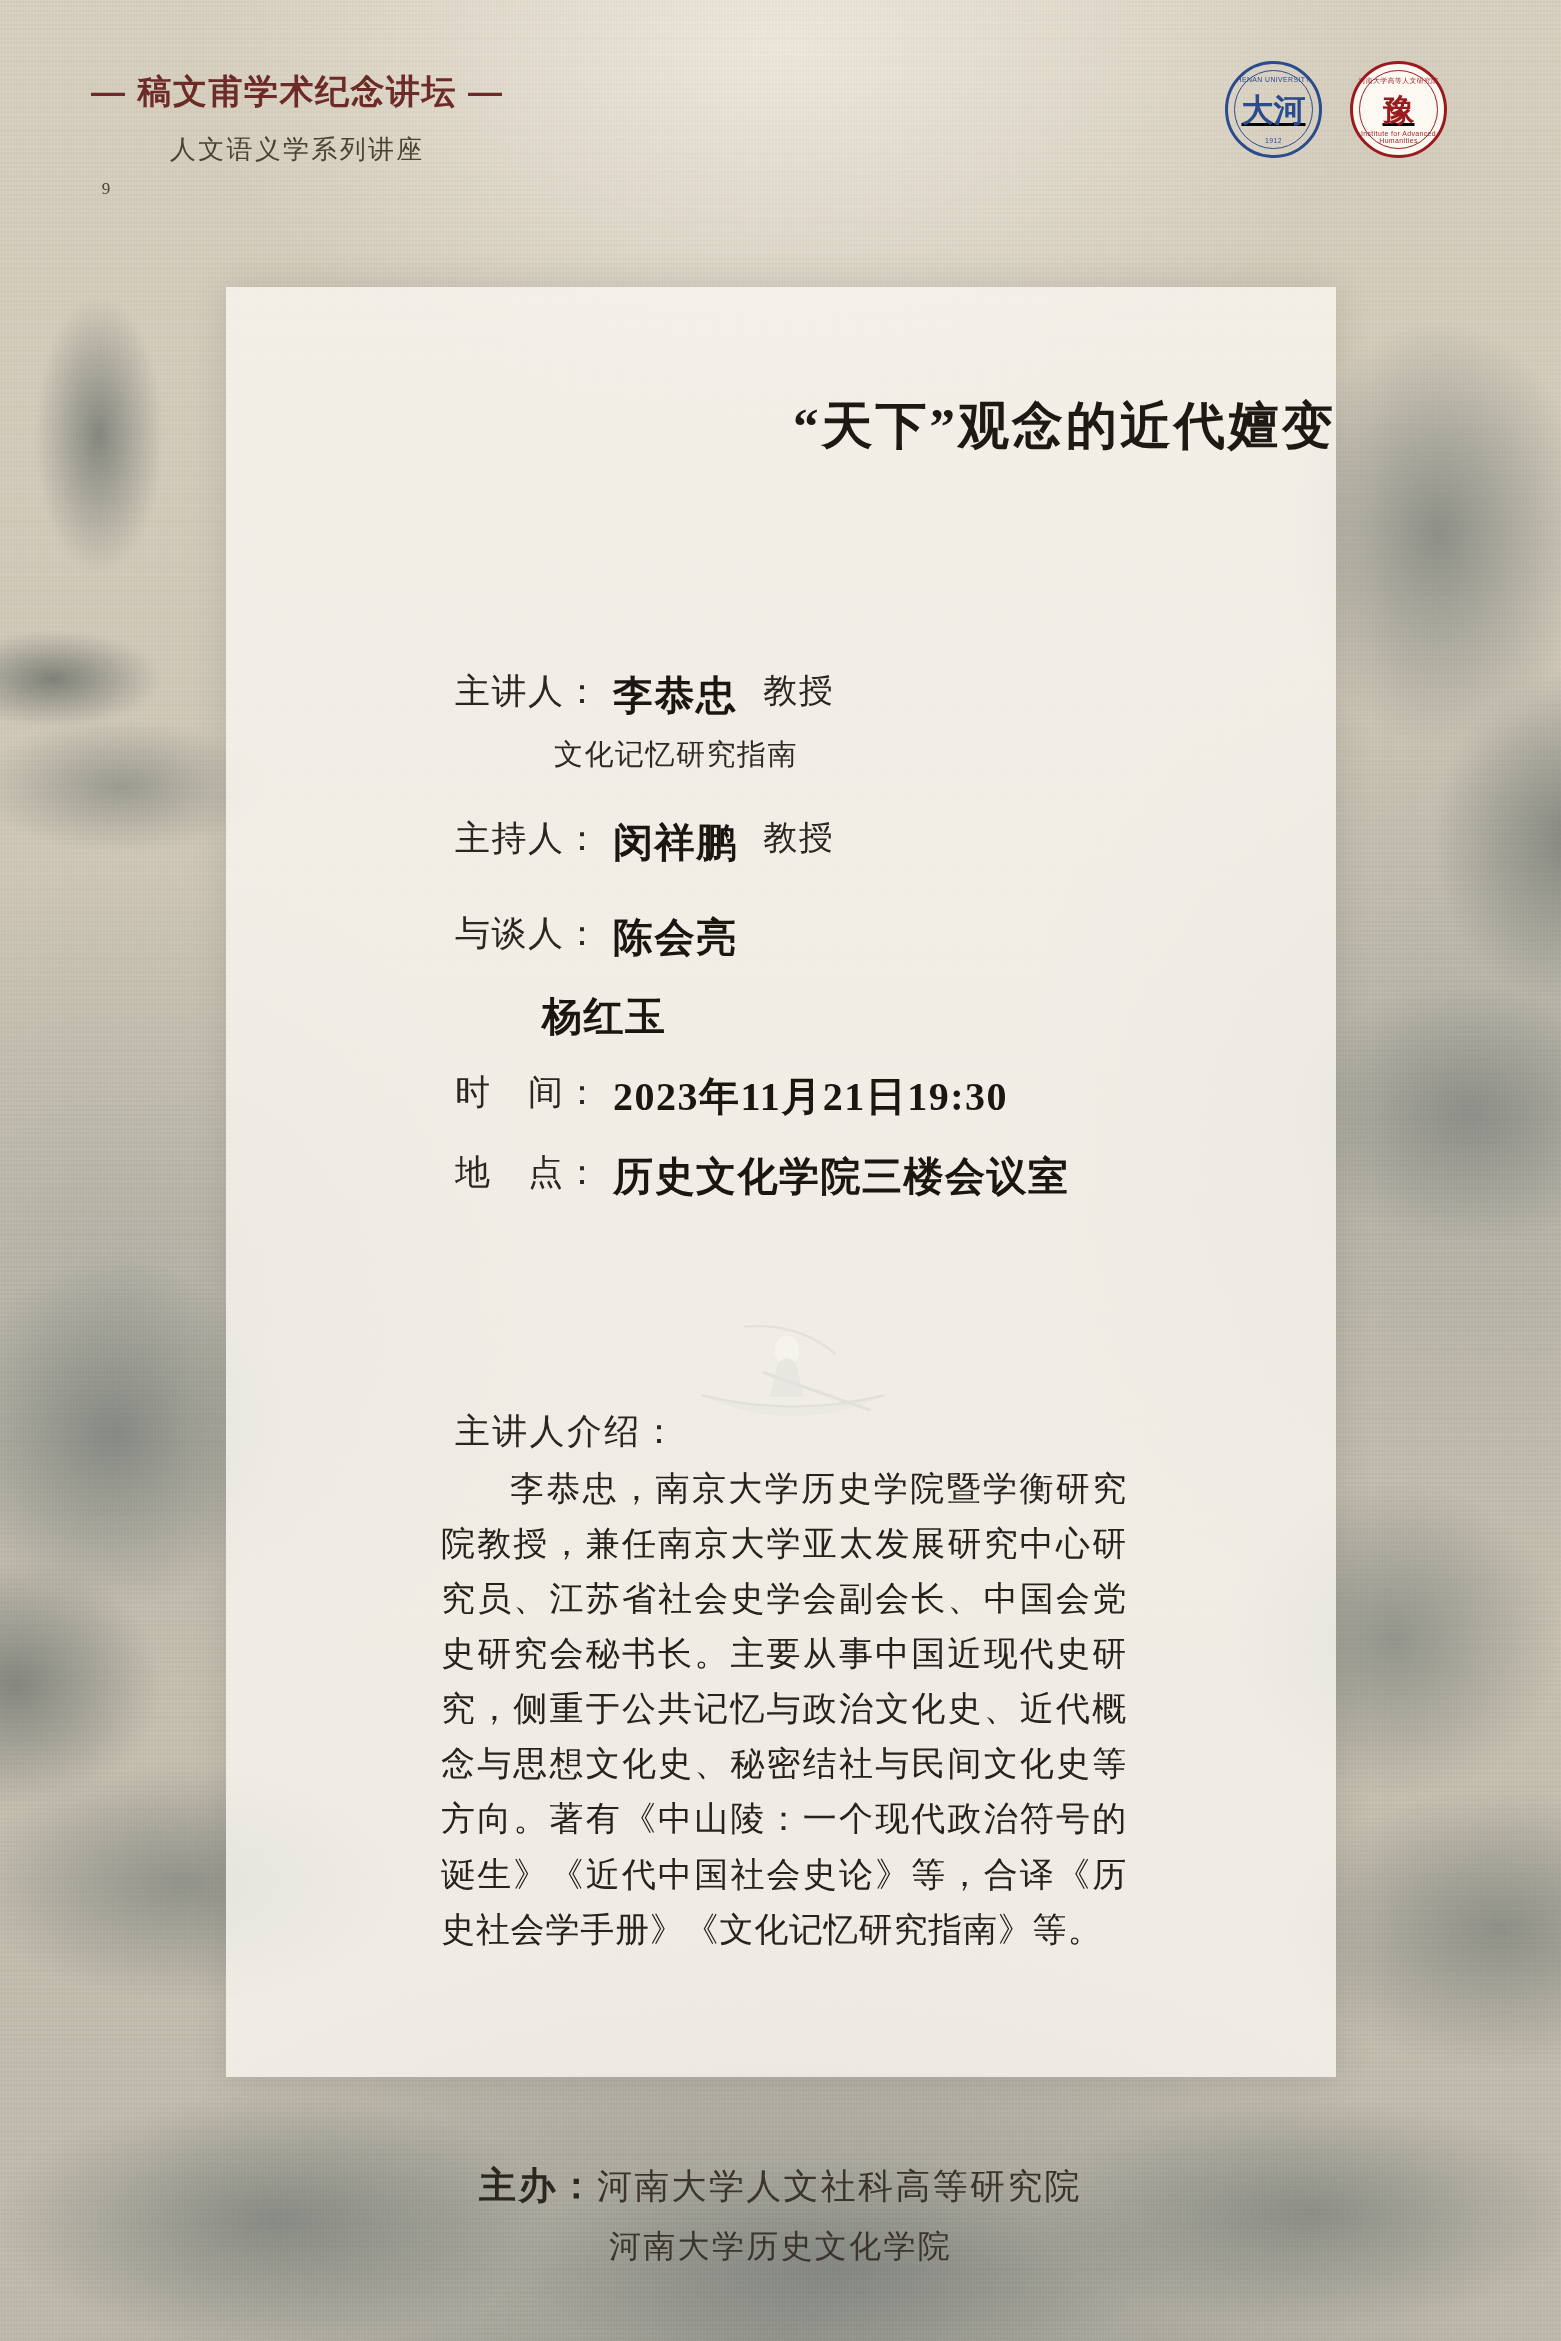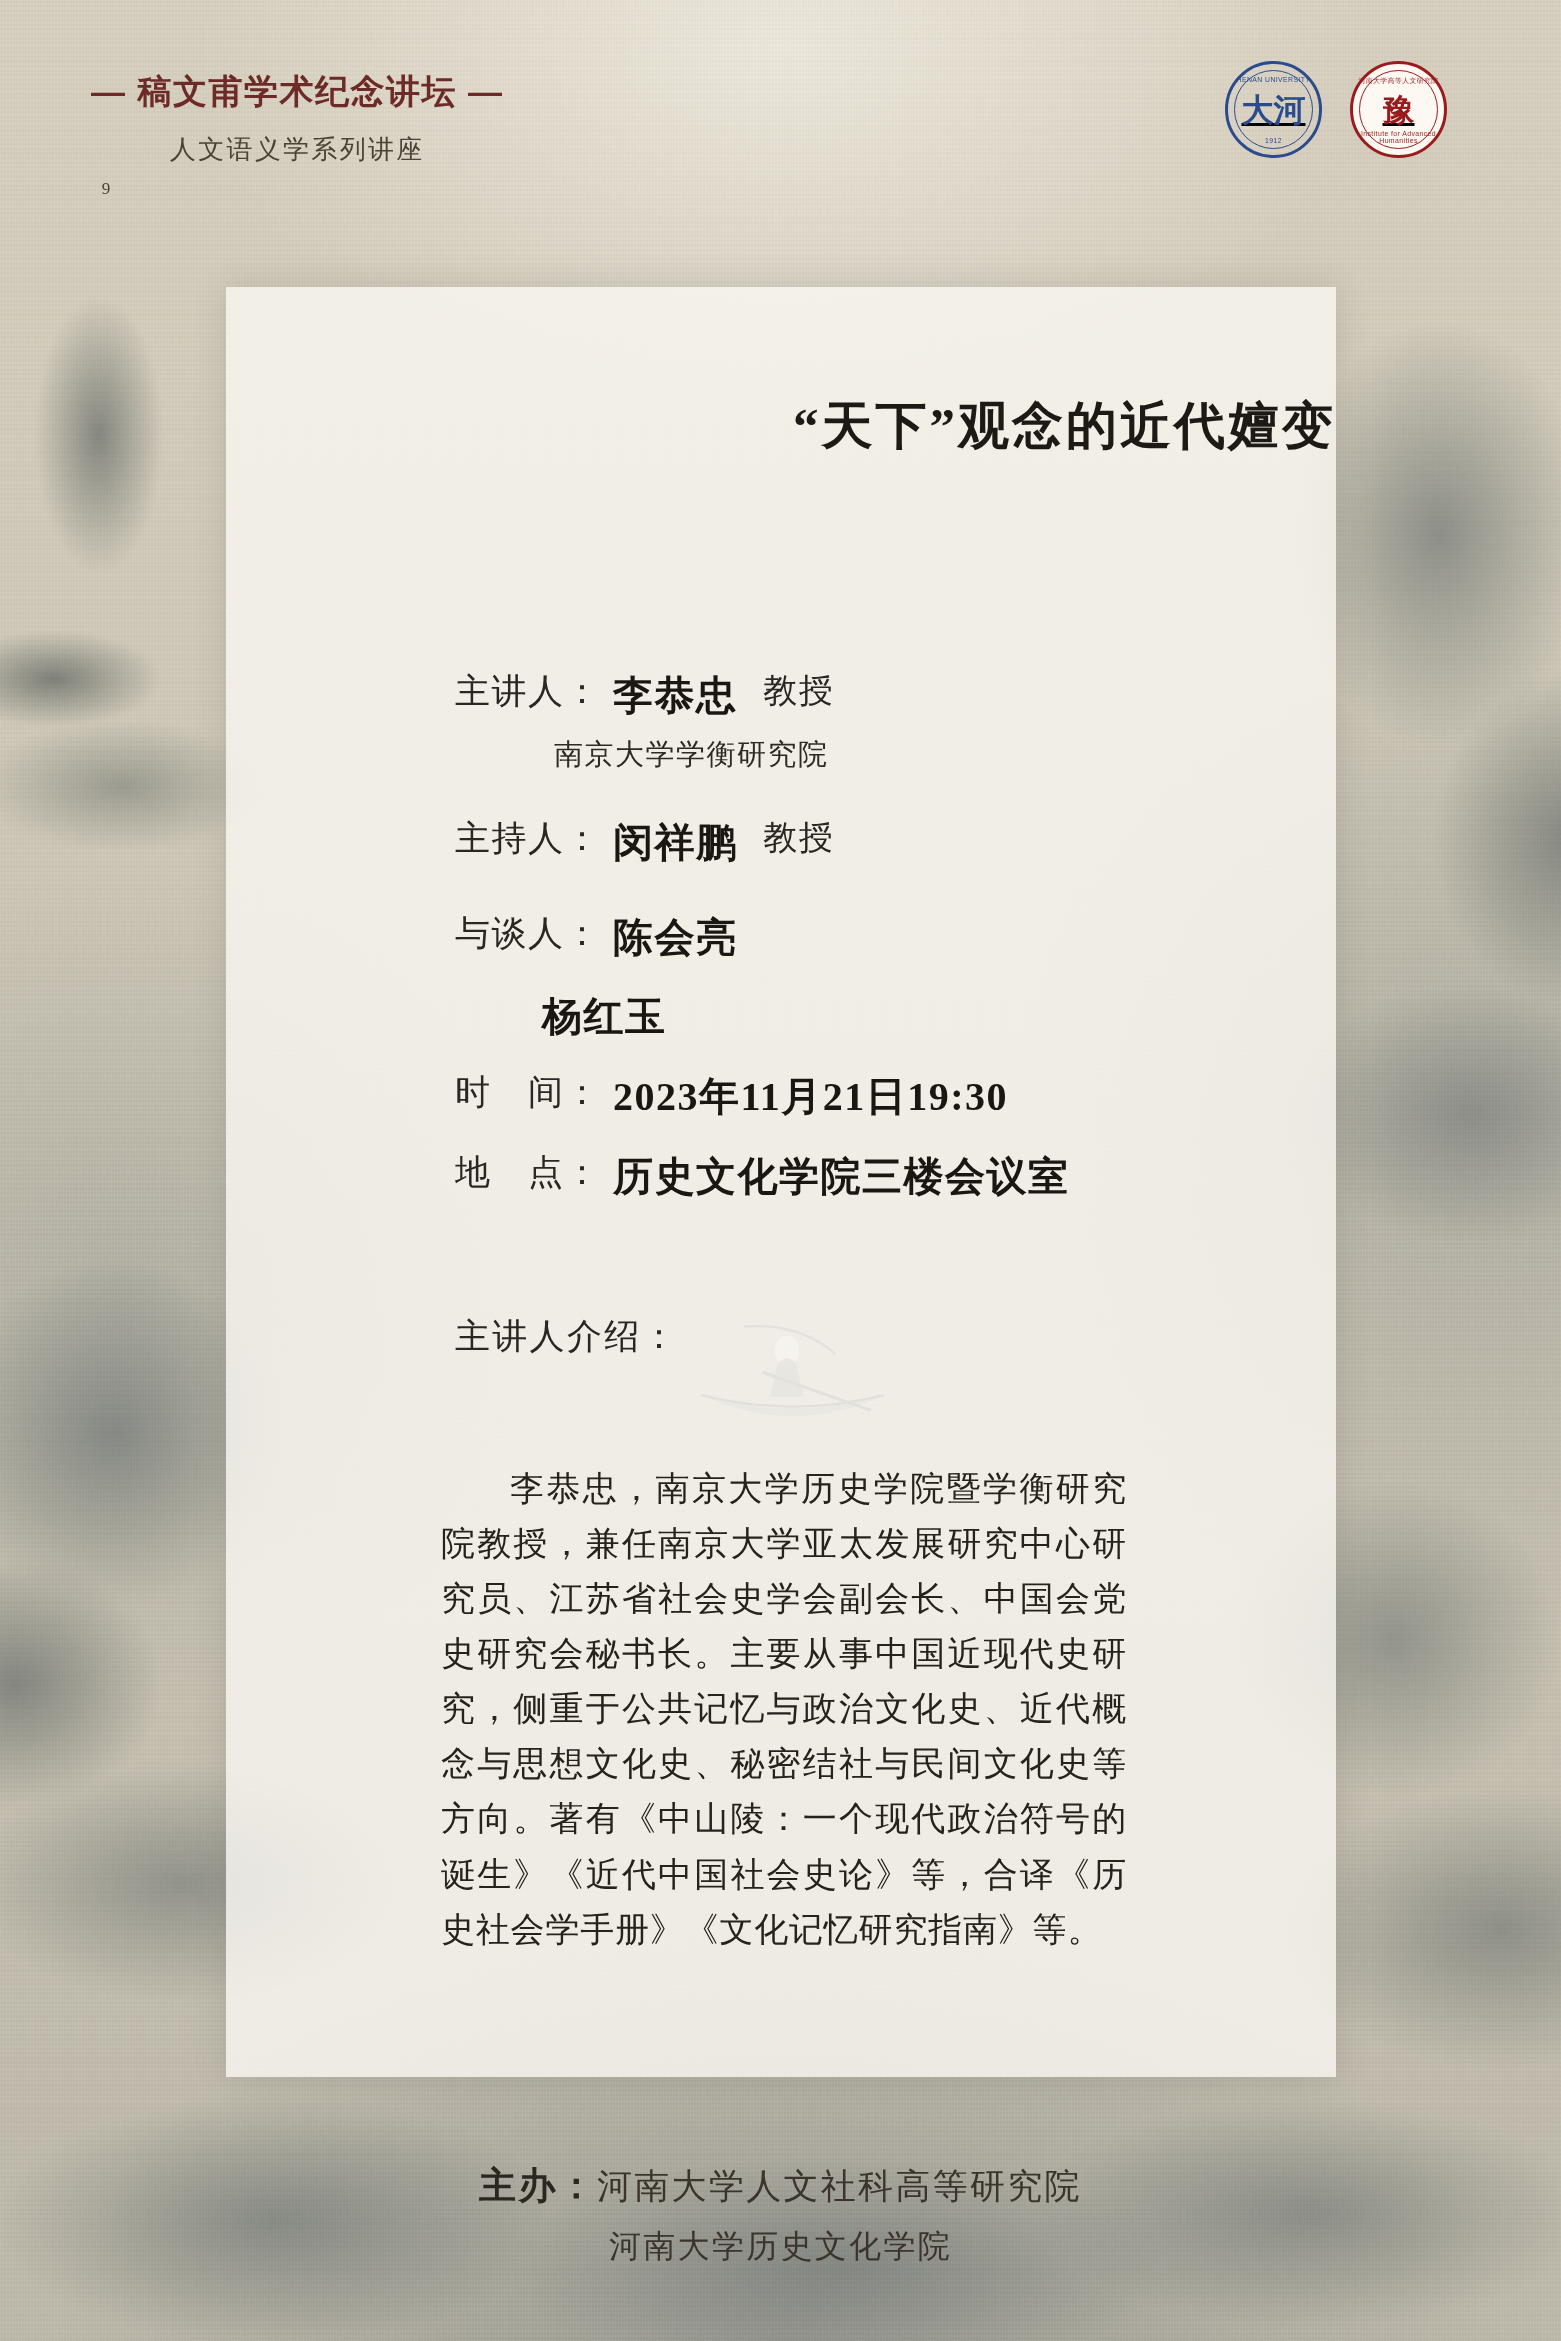--- a/index.html
+++ b/index.html
@@ -243,21 +243,21 @@
   }
   .gap-md { height: 32px; }
   .gap-sm { height: 17px; }
   .value-indent {
     margin-left: 87px;
   }
 
   .intro-head {
     position: absolute;
     left: 229px;
-    top: 1026px;
+    top: 1121px;
     font-size: 35px;
     color: #2a2622;
     letter-spacing: 2.3px;
   }
   .intro-body {
     position: absolute;
     left: 215px;
     top: 1174px;
     width: 686px;
     font-size: 34px;
@@ -341,21 +341,21 @@
 
       <div class="talk-title">“天下”观念的近代嬗变</div>
 
       <div class="fields">
 
         <div class="field-row">
           <span class="field-label">主讲人：</span>
           <span class="field-value">李恭忠</span>
           <span class="field-suffix">教授</span>
         </div>
-        <div class="field-affil">南京大学学衡研究院</div>
+        <div class="field-affil">文化记忆研究指南</div>
 
         <div class="field-row">
           <span class="field-label">主持人：</span>
           <span class="field-value">闵祥鹏</span>
           <span class="field-suffix">教授</span>
         </div>
         <div class="gap-md"></div>
 
         <div class="field-row">
           <span class="field-label">与谈人：</span>

